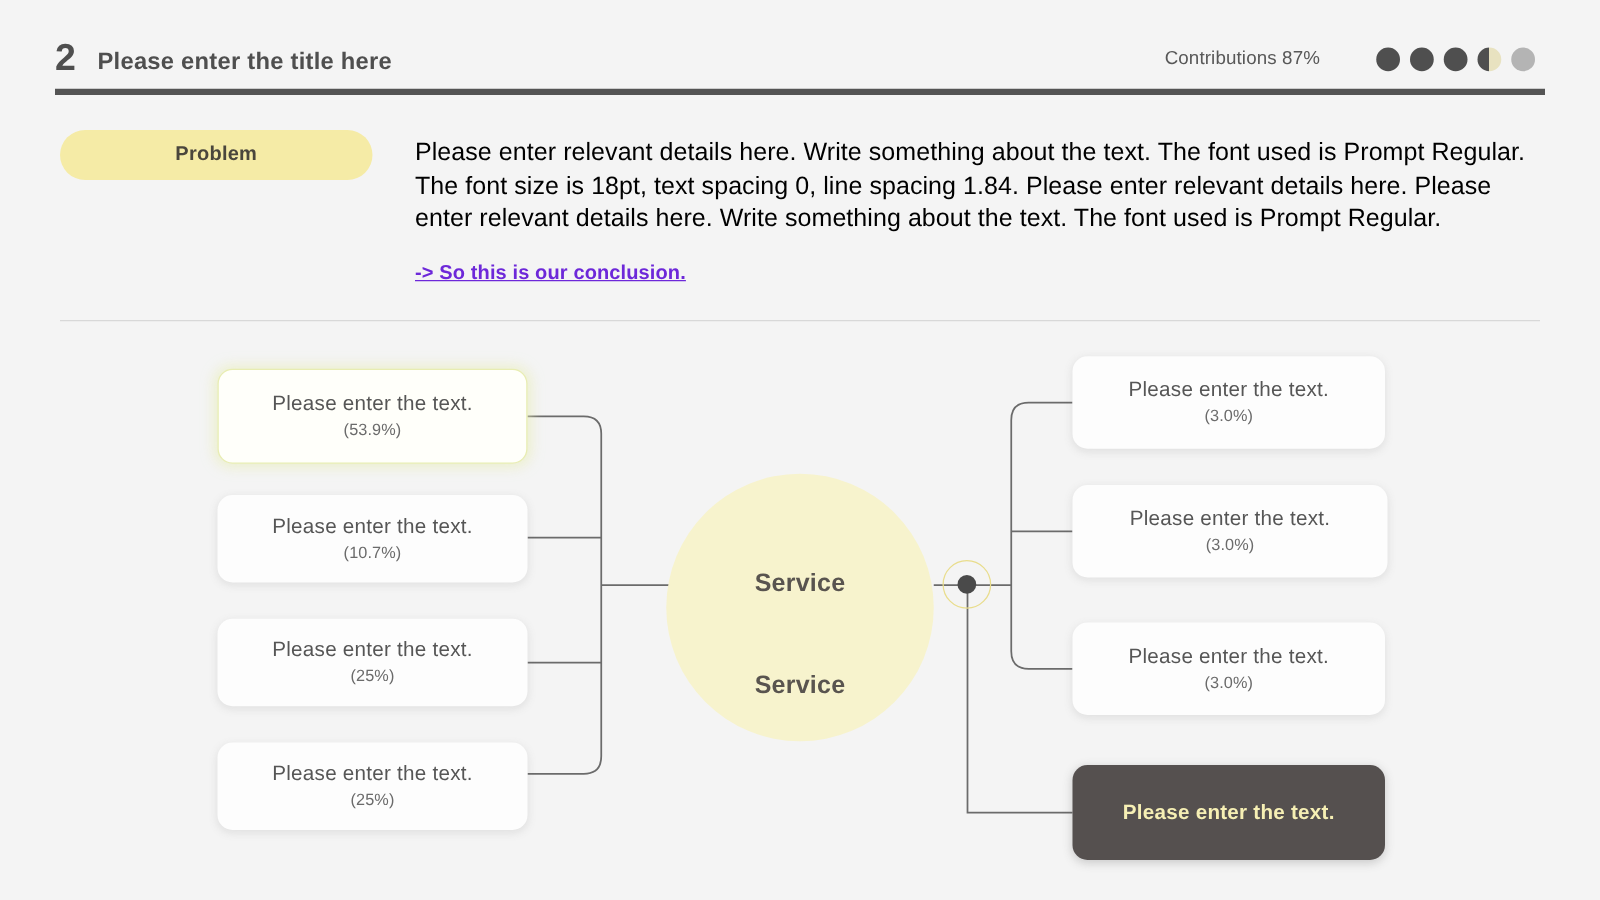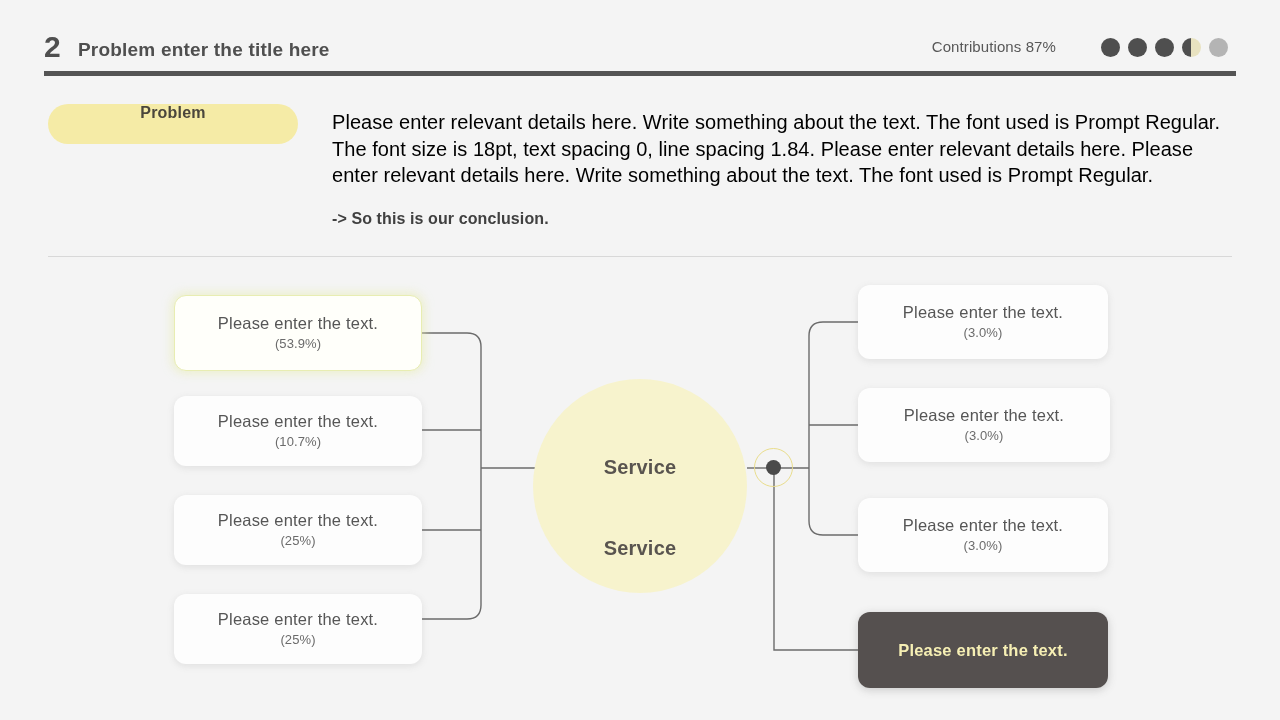--- a/index.html
+++ b/index.html
@@ -76,20 +76,21 @@
   }
 
   
   #problem-pill {
     position: absolute;
     left: 48px; top: 104px;
     width: 250px; height: 40px;
     background: #f5eba6;
     border-radius: 20px;
     display: flex;
+    align-items: center;
     justify-content: center;
   }
   #problem-pill span {
     font-size: 16px;
     font-weight: bold;
     color: #4a463c;
     letter-spacing: 0.2px;
   }
   #body-text {
     position: absolute;
@@ -98,22 +99,23 @@
     font-size: 20px;
     color: #000000;
     line-height: 26.5px;
     letter-spacing: 0.05px;
   }
   #conclusion-text {
     position: absolute;
     left: 332px; top: 210px;
     font-size: 16px;
     font-weight: bold;
-    color: #404040;
+    color: #6d28d9;
     letter-spacing: 0.1px;
+    text-decoration: underline;
   }
   #section-divider {
     position: absolute;
     left: 48px; top: 256px;
     width: 1184px; height: 1px;
     background: #d8d8d8;
   }
 
   
   #diagram {
@@ -203,21 +205,21 @@
     border: 1.5px solid #e9dd8c;
   }
 </style>
 </head>
 <body>
 
 <div id="slide">
 
   <div id="header">
     <div id="slide-number">2</div>
-    <div id="slide-title">Problem enter the title here</div>
+    <div id="slide-title">Please enter the title here</div>
     <div id="contributions-label">Contributions 87%</div>
     <div id="progress-dots">
       <span class="dot"></span>
       <span class="dot"></span>
       <span class="dot"></span>
       <span class="dot half"></span>
       <span class="dot empty"></span>
     </div>
     <div id="title-rule"></div>
   </div>

